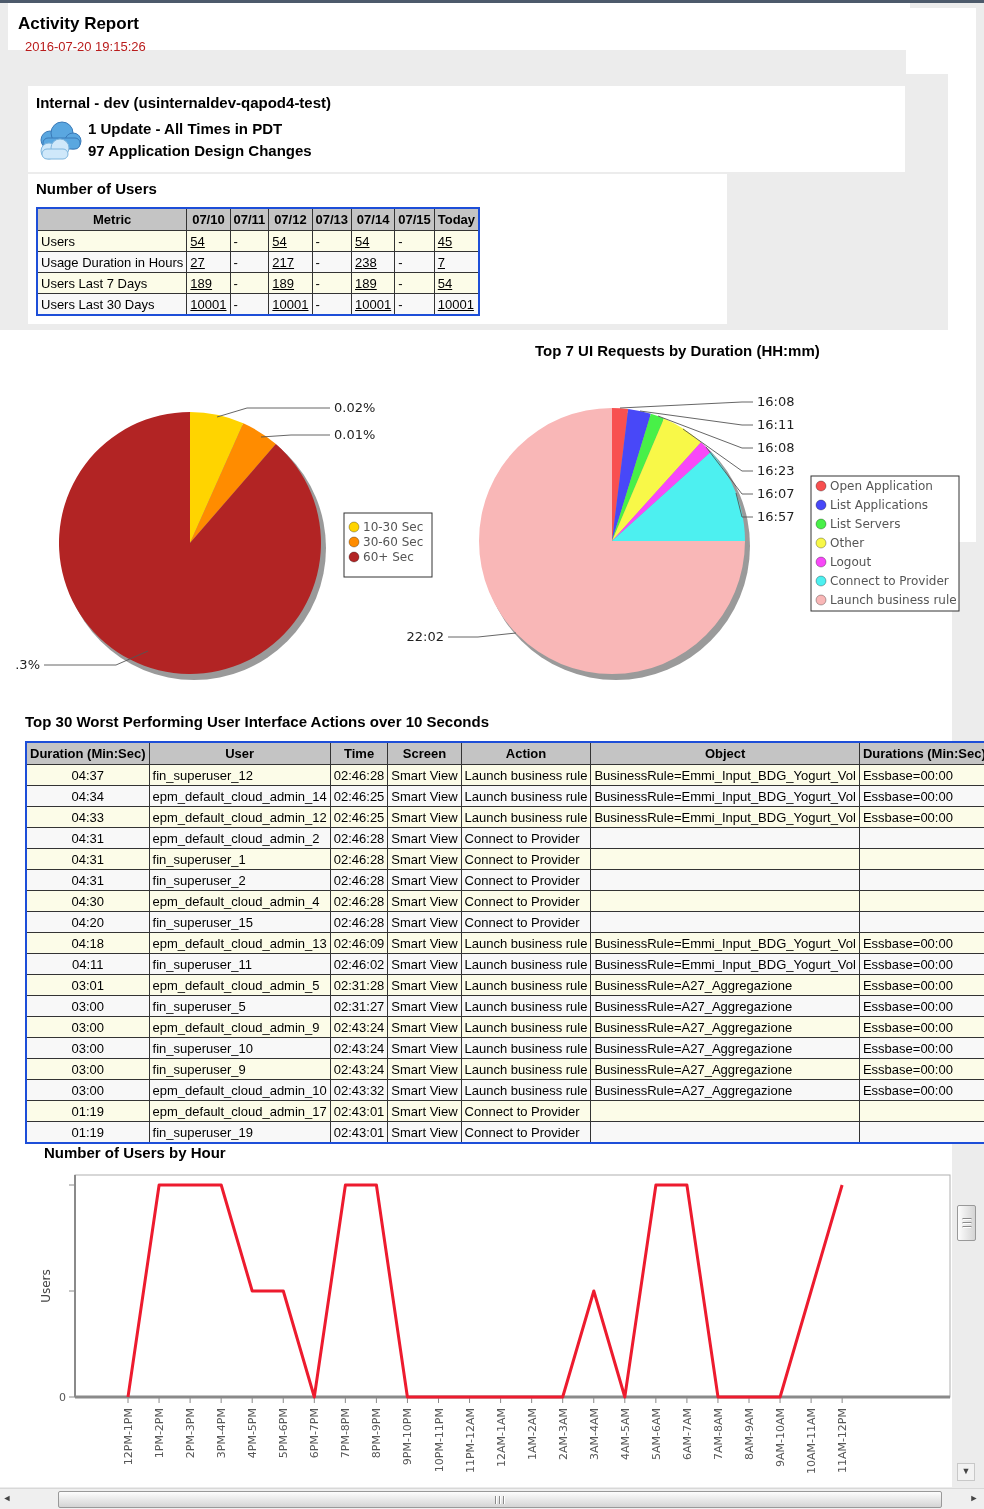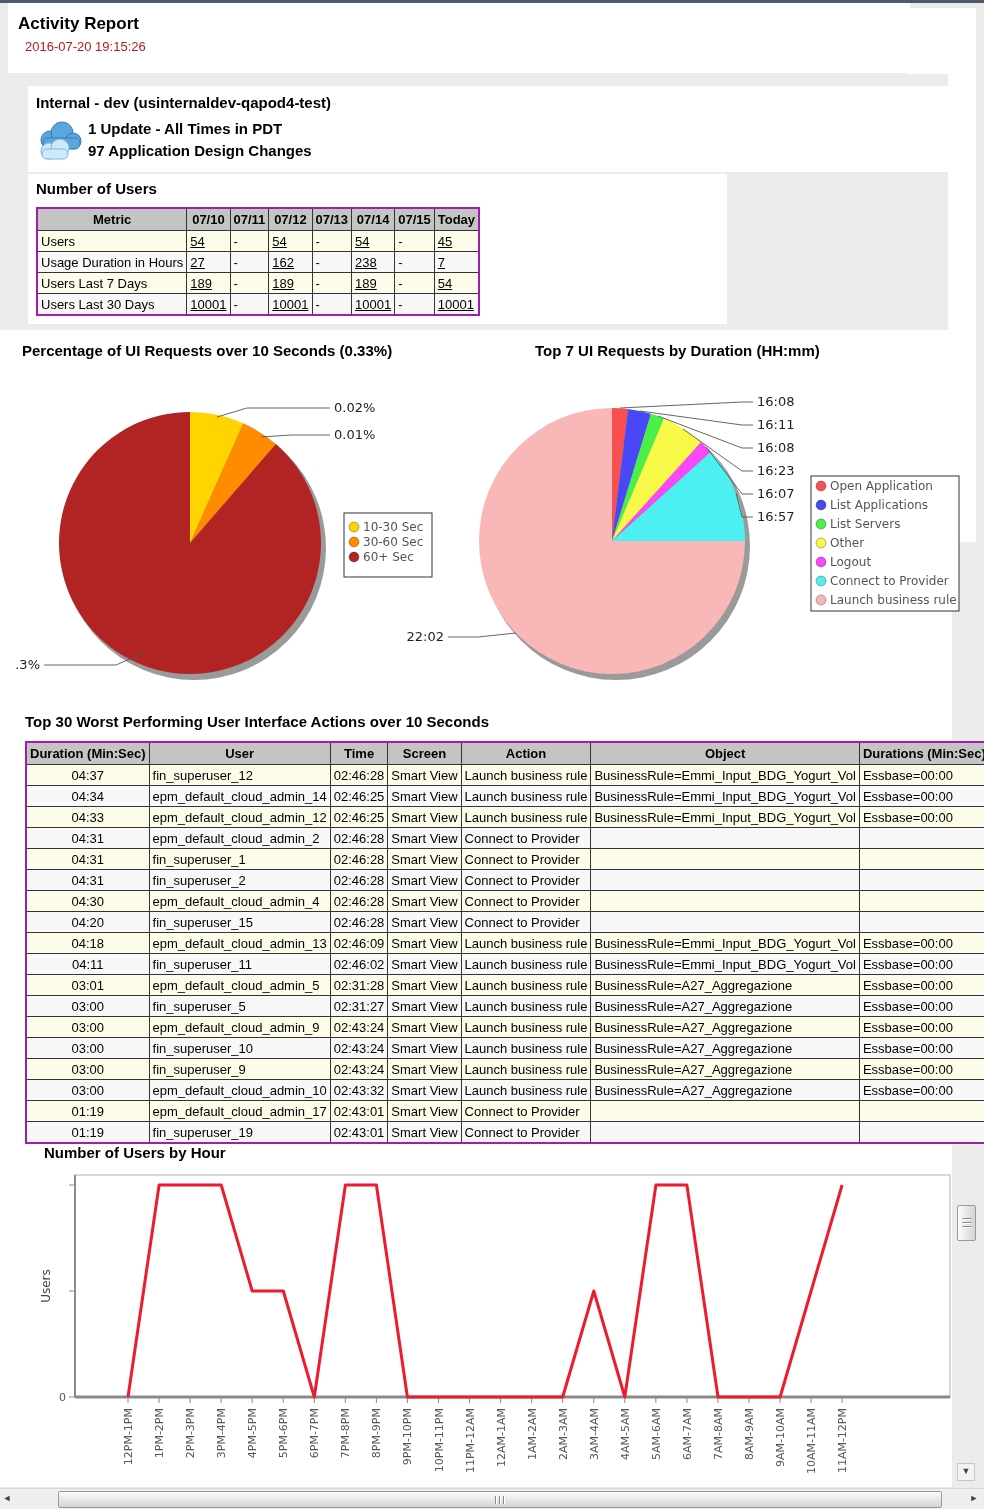--- a/index.html
+++ b/index.html
@@ -4,21 +4,21 @@
 <style>
   html,body{margin:0;padding:0;}
   #app{position:relative;width:984px;height:1509px;background:#ececec;font-family:"Liberation Sans",sans-serif;overflow:hidden;}
   .abs{position:absolute;}
   .panel{position:absolute;background:#ffffff;}
   .topbar{position:absolute;left:0;top:0;width:984px;height:3px;background:#4d5a6b;}
   .page-title{font-size:17px;font-weight:bold;color:#000;}
   .timestamp{font-size:13px;color:#b91c1c;}
   .sec-title{font-size:15px;font-weight:bold;color:#000;white-space:nowrap;}
   .bold15{font-size:15px;font-weight:bold;color:#000;white-space:nowrap;}
-  table{border-collapse:collapse;table-layout:fixed;font-size:13px;color:#000;background:#fff;border:2px solid #a21caf;}
+  table{border-collapse:collapse;table-layout:fixed;font-size:13px;color:#000;background:#fff;border:2px solid #1d4ed8;}
   th,td{border:1px solid #333;height:20px;padding:0 3px;overflow:hidden;white-space:nowrap;font-family:"Liberation Sans",sans-serif;}
   th{background:#c4c4c4;font-weight:bold;text-align:center;height:21px;}
   tr.odd td{background:#fcfce8;}
   tr.even td{background:#f8f8f8;}
   .ta-r{text-align:left;text-decoration:underline;} .ta-l{text-align:left;} .ta-c{text-align:center;}
   .chart-text{font-family:"DejaVu Sans",sans-serif;}
   
   .sb-btn{position:absolute;background:#f2f2f2;border:1px solid #c8c8c8;color:#444;font-size:9px;line-height:15px;text-align:center;cursor:pointer;}
   .sb-thumb{position:absolute;border:1px solid #999;background:linear-gradient(to bottom,#fdfdfd,#d4d4d4);border-radius:2px;}
   .sb-thumb-v{background:linear-gradient(to right,#fdfdfd,#d4d4d4);}
@@ -27,28 +27,28 @@
   .grip-v{position:absolute;top:50%;left:50%;transform:translate(-50%,-50%);display:flex;flex-direction:column;gap:2px;}
   .grip-v i{height:1px;width:9px;background:#8a8a8a;border-bottom:1px solid #fff;}
   .hscroll-track{position:absolute;left:0;top:1488px;width:984px;height:21px;background:#efefef;border-top:1px solid #d8d8d8;}
 </style>
 </head>
 <body>
 
 <div id="app">
   <div class="topbar"></div>
 
-  <div class="panel" style="left:8px;top:3px;width:902px;height:70px;">
+  <div class="panel" style="left:8px;top:3px;width:902px;height:47px;">
     <div class="abs page-title" style="left:10px;top:11px;">Activity Report</div>
     <div class="abs timestamp" style="left:17px;top:36px;">2016-07-20 19:15:26</div>
   </div>
   <div class="panel" style="left:906px;top:8px;width:69px;height:66px;"></div>
   <div class="panel" style="left:948px;top:8px;width:28px;height:534px;"></div>
 
-  <div class="panel" style="left:28px;top:86px;width:877px;height:86px;padding-left:44px;">
+  <div class="panel" style="left:28px;top:86px;width:877px;height:86px;">
     <div class="abs bold15" style="left:8px;top:8px;">Internal - dev (usinternaldev-qapod4-test)</div>
     <svg class="abs" style="left:8px;top:32px;" width="48" height="46" viewBox="0 0 48 46">
       <g>
         <circle cx="14" cy="22" r="9" fill="#5aa7e0" stroke="#3a7ab8"></circle>
         <circle cx="26" cy="15" r="11" fill="#5aa7e0" stroke="#3a7ab8"></circle>
         <circle cx="37" cy="23" r="8" fill="#5aa7e0" stroke="#3a7ab8"></circle>
         <rect x="7" y="20" width="37" height="11" rx="5" fill="#5aa7e0" stroke="#3a7ab8"></rect>
         <circle cx="13" cy="33" r="8" fill="#cfe8fa" stroke="#7fb6de"></circle>
         <circle cx="24" cy="30" r="9" fill="#cfe8fa" stroke="#7fb6de"></circle>
         <rect x="6" y="31" width="26" height="10" rx="5" fill="#cfe8fa" stroke="#7fb6de"></rect>
@@ -91,21 +91,21 @@
             <td class="ta-r">54</td>
             <td class="ta-l">-</td>
             <td class="ta-r">54</td>
             <td class="ta-l">-</td>
             <td class="ta-r">45</td>
           </tr>
           <tr class="even">
             <td class="ta-l">Usage Duration in Hours</td>
             <td class="ta-r">27</td>
             <td class="ta-l">-</td>
-            <td class="ta-r">162</td>
+            <td class="ta-r">217</td>
             <td class="ta-l">-</td>
             <td class="ta-r">238</td>
             <td class="ta-l">-</td>
             <td class="ta-r">7</td>
           </tr>
           <tr class="odd">
             <td class="ta-l">Users Last 7 Days</td>
             <td class="ta-r">189</td>
             <td class="ta-l">-</td>
             <td class="ta-r">189</td>
@@ -123,21 +123,20 @@
             <td class="ta-r">10001</td>
             <td class="ta-l">-</td>
             <td class="ta-r">10001</td>
           </tr>
         </tbody>
     </table>
   </div>
 
   <div class="panel" style="left:0;top:330px;width:952px;height:1157px;"></div>
 
-  <div class="abs sec-title" style="left:22px;top:342px;">Percentage of UI Requests over 10 Seconds (0.33%)</div>
   <div class="abs sec-title" style="left:535px;top:342px;">Top 7 UI Requests by Duration (HH:mm)</div>
 
   <svg id="pies-svg" class="abs chart-text" style="left:0;top:335px;" width="984" height="372">
       <circle cx="194" cy="213" r="132" fill="#9a9a9a"></circle>
       <path d="M190,208 L190.0,77.0 A131,131 0 0 1 243.3,88.3 Z" fill="#ffd400"></path>
       <path d="M190,208 L243.3,88.3 A131,131 0 0 1 275.9,109.1 Z" fill="#ff8c00"></path>
       <path d="M190,208 L275.9,109.1 A131,131 0 1 1 190.0,77.0 Z" fill="#b22424"></path>
       <polyline points="217,82 247,73 330,73" fill="none" stroke="#555" stroke-width="0.9"></polyline>
       <text x="334" y="77" font-size="13" fill="#222" text-anchor="start">0.02%</text>
       <polyline points="261,102 291,100 330,100" fill="none" stroke="#555" stroke-width="0.9"></polyline>

